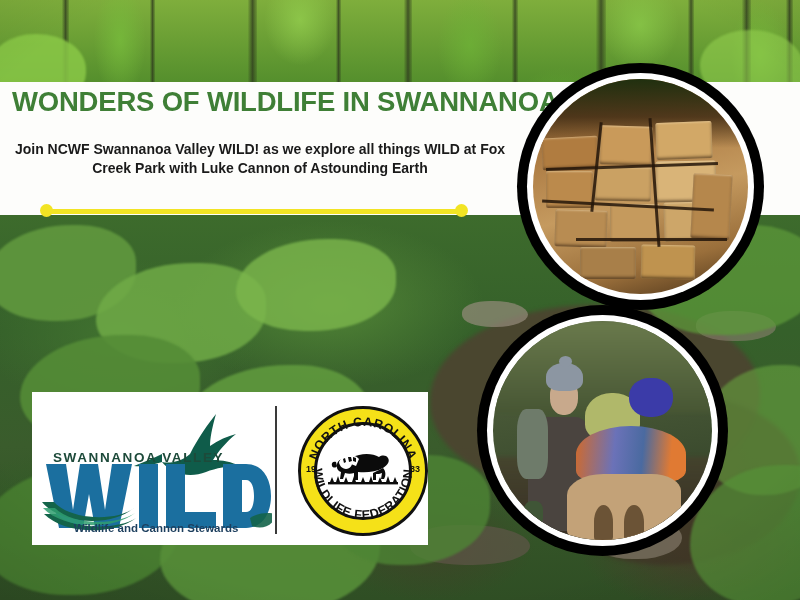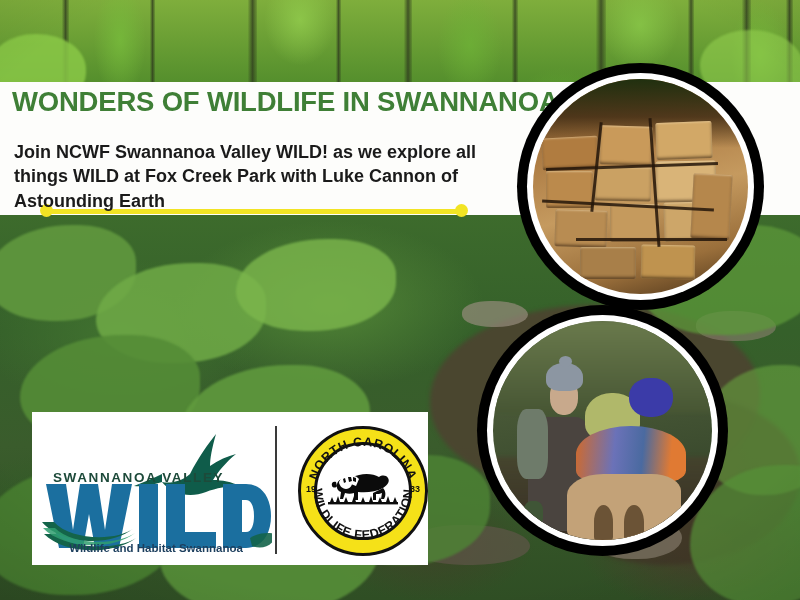--- a/index.html
+++ b/index.html
@@ -47,21 +47,21 @@
     font-size:27.5px;font-weight:bold;letter-spacing:-0.2px;
     color:#3f7f36;white-space:nowrap;}
   .divider{position:absolute;left:40px;top:122px;width:428px;height:13px;}
   .divider .bar{position:absolute;left:6px;top:4.5px;width:416px;height:5px;
     background:#f2e424;border-radius:3px;}
   .divider .dot{position:absolute;top:0;width:13px;height:13px;border-radius:50%;
     background:#f2e424;}
   .divider .dot.l{left:0;}
   .divider .dot.r{right:0;}
   .banner-sub{position:absolute;left:14px;top:58px;width:492px;
-    text-align:left;font-size:18px;font-weight:bold;line-height:1.36;
+    text-align:center;font-size:14px;font-weight:bold;line-height:1.36;
     color:#1a1a1a;}
 
   
   .circ{position:absolute;border-radius:50%;z-index:8;
     background:#000;padding:10px;box-sizing:border-box;}
   .circ .ring-white{width:100%;height:100%;border-radius:50%;
     background:#ffffff;padding:6px;box-sizing:border-box;}
   .circ .photo{width:100%;height:100%;border-radius:50%;overflow:hidden;position:relative;}
 
   
@@ -76,21 +76,21 @@
 
   
   #circle-hikers{left:477px;top:305px;width:251px;height:251px;}
   .hik-bg{position:absolute;inset:0;
     background:linear-gradient(170deg,#5d6b48 0%,#4a5a38 30%,#3e4e30 60%,#2e3a24 100%);}
   .hshape{position:absolute;}
   .hat{border-radius:48% 48% 35% 35%;}
   .blanket{border-radius:50% 50% 22% 22%;}
 
   
-  #logo-card{position:absolute;left:32px;top:412px;width:396px;height:153px;
+  #logo-card{position:absolute;left:32px;top:392px;width:396px;height:153px;
     background:#ffffff;z-index:7;}
   .card-div{position:absolute;left:243px;top:14px;width:1.5px;height:128px;background:#3a3a3a;}
 
   
   .wild-wrap{position:absolute;left:8px;top:10px;width:232px;height:136px;}
   .svw{position:absolute;left:13px;top:48px;font-size:13.5px;font-weight:bold;
     letter-spacing:1.6px;color:#1d4a3a;}
   .tagline{position:absolute;left:0;top:120px;width:232px;text-align:center;
     font-size:11.5px;font-weight:bold;color:#1d3f5e;}
 
@@ -247,21 +247,21 @@
         </g>
         <g fill="#2f9e6e">
           <path d="M3 106 C22 126 70 130 95 111 C77 124 31 123 15 106 Z" opacity=".85"></path>
         </g>
 
         <g fill="#14644a">
           <path d="M210 116 C222 108 236 112 236 112 C234 124 222 128 212 124 Z" opacity=".9"></path>
         </g>
       </svg>
       <div class="svw">SWANNANOA VALLEY</div>
-      <div class="tagline">Wildlife and Habitat Swannanoa</div>
+      <div class="tagline">Wildlife and Cannon Stewards</div>
     </div>
 
     <div class="seal">
       <div class="seal-ring"></div>
       <div class="seal-inner"></div>
       <svg class="seal-arc" viewBox="0 0 130 130">
         <defs>
           <path id="arcTop" d="M 17 68 A 48 48 0 0 1 113 68"></path>
           <path id="arcBot" d="M 16 64 A 49 49 0 0 0 114 64"></path>
         </defs>

